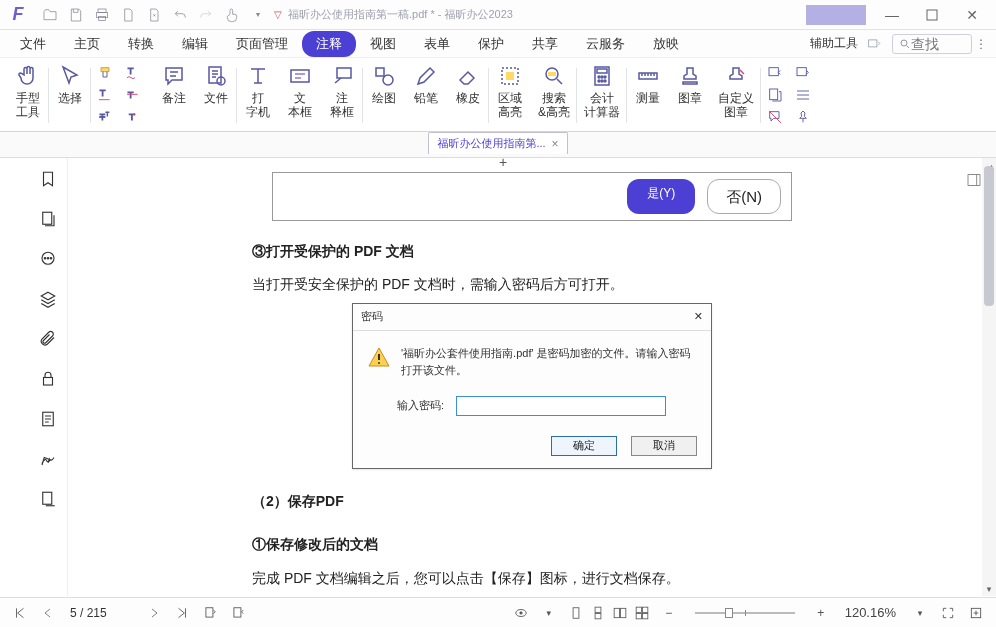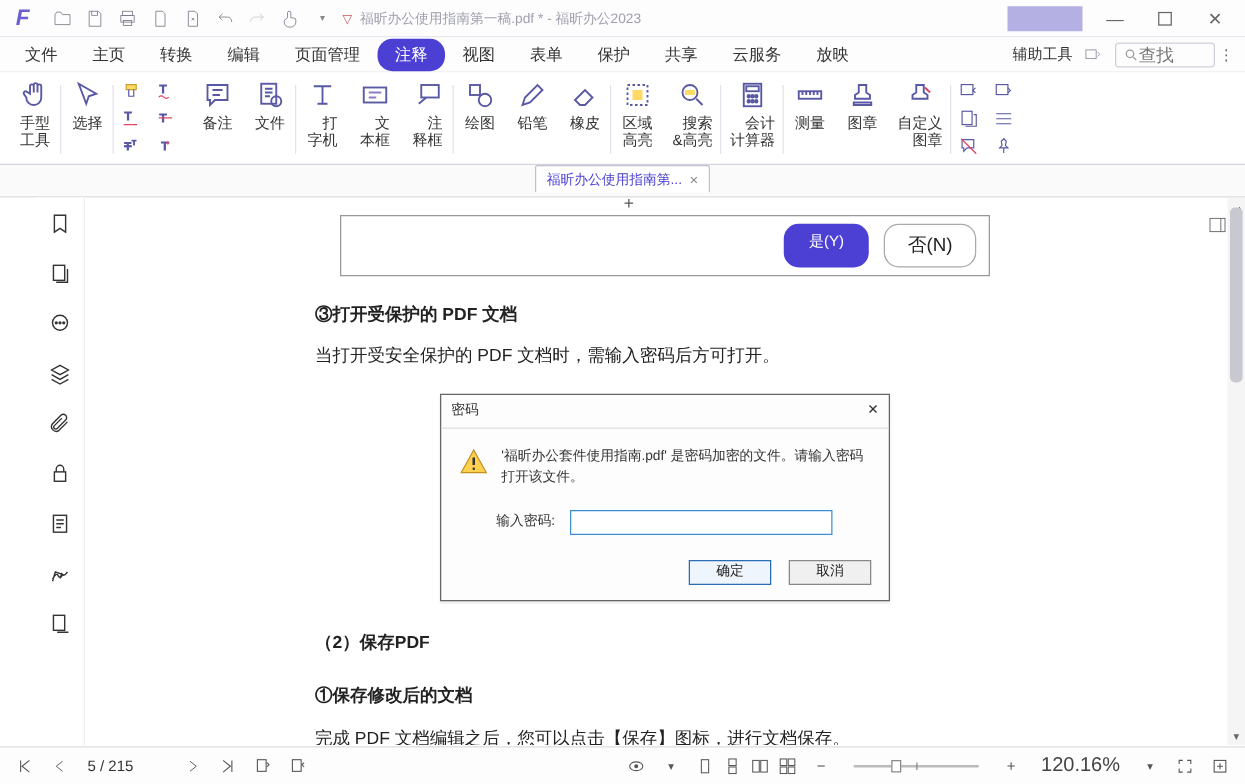--- a/index.html
+++ b/index.html
@@ -25,21 +25,21 @@
 .search-box { display: flex; align-items: center; border: 1px solid #d0d0dc; border-radius: 3px; padding: 1px 6px; height: 20px; margin-left: 6px; color:#999; width: 80px; }
 .search-box input { border: none; outline: none; font-size: 14px; width: 50px; background: transparent; }
 .menu-more { width: 18px; text-align: center; color: #666; }
 
 
 .ribbon { height: 74px; background: #fff; display: flex; align-items: stretch; padding: 4px 8px 0; border-bottom: 1px solid #d5d5e0; gap: 2px; }
 .rb-group { display: flex; flex-direction: column; align-items: center; padding: 0 6px; position: relative; }
 .rb-group.sep::after { content: ""; position: absolute; right: -1px; top: 6px; bottom: 8px; width: 1px; background: #e2e2ea; }
 .rb-icon-big { width: 28px; height: 28px; display: flex; align-items: center; justify-content: center; color: #5858a4; }
 .rb-icon-big svg { stroke: #5858a4; fill: none; stroke-width: 1.5; }
-.rb-label { font-size: 12px; color: #333; margin-top: 2px; text-align: right; line-height: 1.15; }
+.rb-label { font-size: 12px; color: #333; margin-top: 2px; text-align: center; line-height: 1.15; }
 .rb-sm-row { display: flex; gap: 6px; }
 .rb-sm-col { display: flex; flex-direction: column; gap: 2px; justify-content: center; height: 66px; padding: 0 2px; }
 .rb-sm { width: 22px; height: 20px; display: flex; align-items: center; justify-content: center; color: #5858a4; }
 .rb-sm svg { stroke: #5858a4; fill: none; stroke-width: 1.4; }
 
 
 .tabbar { height: 26px; display: flex; align-items: center; padding: 0 8px; border-bottom: 1px solid #ddd; background: #fafafa; flex-direction: column; }
 .tab { display: flex; align-items: center; padding: 3px 8px; border: 1px solid #c0c0d0; border-bottom: none; background: #fff; font-size: 11px; color: #4b3fd4; border-radius: 2px 2px 0 0; max-width: 150px; }
 .tab-close { margin-left: 6px; color: #888; font-size: 12px; }
 .tab-add { margin-left: 10px; font-size: 14px; color: #555; }
@@ -54,21 +54,21 @@
 
 .document-view { flex: 1; position: relative; display: flex; flex-direction: column; overflow: hidden; }
 .doc-scroll { flex: 1; overflow: hidden; position: relative; padding: 0 20px; }
 .page { background: #fff; width: 760px; margin: 0 auto; padding: 0 100px; font-size: 14px; color: #222; line-height: 1.8; min-height: 100%; }
 .page h3 { font-size: 14px; font-weight: bold; margin-top: 18px; }
 .page p { margin-top: 8px; }
 .yn-box { border: 1px solid #999; width: 520px; margin: 14px auto 0; display:flex; justify-content: flex-end; gap: 12px; padding: 6px 10px; }
 .btn-yes { background: #4b3fd4; color: #fff; padding: 4px 20px; border-radius: 12px; font-size: 12px; }
 .btn-no { border: 1px solid #aaa; padding: 3px 18px; border-radius: 12px; font-size: 15px; }
 
-.dialog { border: 1px solid #666; width: 360px; margin: 18px auto 20px; background: #fdfdfd; box-shadow: 0 1px 2px rgba(0,0,0,0.1); }
+.dialog { border: 1px solid #666; width: 360px; margin: 6px auto 20px; background: #fdfdfd; box-shadow: 0 1px 2px rgba(0,0,0,0.1); }
 .dialog-title { display:flex; justify-content: space-between; padding: 3px 8px; font-size: 11px; border-bottom: 1px solid #ddd; color:#333; }
 .dialog-body { padding: 14px 14px 10px; font-size: 11px; color: #333; }
 .dialog-row { display: flex; align-items: flex-start; gap: 10px; }
 .warn-icon { width: 24px; height: 24px; flex-shrink:0; }
 .dialog-input-row { display: flex; align-items: center; gap: 12px; margin-top: 18px; padding-left: 30px; }
 .dialog-input-row input { border: 1px solid #3b8fd6; height: 20px; width: 210px; padding: 0 4px; font-size: 11px; outline:none; }
 .dialog-buttons { display:flex; justify-content:flex-end; gap: 14px; padding: 10px 14px 12px; }
 .dlg-btn { width: 66px; height: 20px; font-size: 11px; border: 1px solid #888; background: #f0f0f0; display:flex; align-items:center; justify-content:center; }
 .dlg-btn.primary { border: 1px solid #2a6db3; background:#eef5fc; }
 
@@ -80,21 +80,21 @@
 
 
 .statusbar { position: absolute; bottom: 0; left: 0; right: 0; height: 30px; border-top: 1px solid #ddd; background: #fdfdfd; display: flex; align-items: center; padding: 0 10px; gap: 8px; font-size: 12px; color: #444; }
 .sb-btn { width: 20px; height: 20px; display: flex; align-items: center; justify-content: center; color: #555; cursor:pointer; }
 .sb-btn svg { stroke:#555; fill:none; stroke-width:1.5; }
 .page-counter { width: 70px; font-size: 12px; color: #333; padding:0 4px; }
 .sb-spacer { flex: 1; }
 .zoom-slider { width: 100px; height: 2px; background: #bbb; position: relative; margin: 0 8px; }
 .zoom-slider .handle { position: absolute; top: -4px; left: 30px; width: 8px; height: 10px; background: #fff; border: 1px solid #888; }
 .zoom-slider .tick { position:absolute; top:-2px; width:1px; height:6px; background:#888; }
-.zoom-pct { font-size: 16px; padding: 0 6px; }
+.zoom-pct { font-size: 13px; padding: 0 6px; }
 .view-icons { display:flex; gap:4px; }
 .view-icon { width:18px; height:18px; display:flex; align-items:center; justify-content:center; }
 .view-icon svg { stroke:#555; fill:none; stroke-width:1.4; }
 </style>
 </head>
 <body>
 
 <div class="titlebar">
   <div class="app-icon">F</div>
   <div class="qat">

